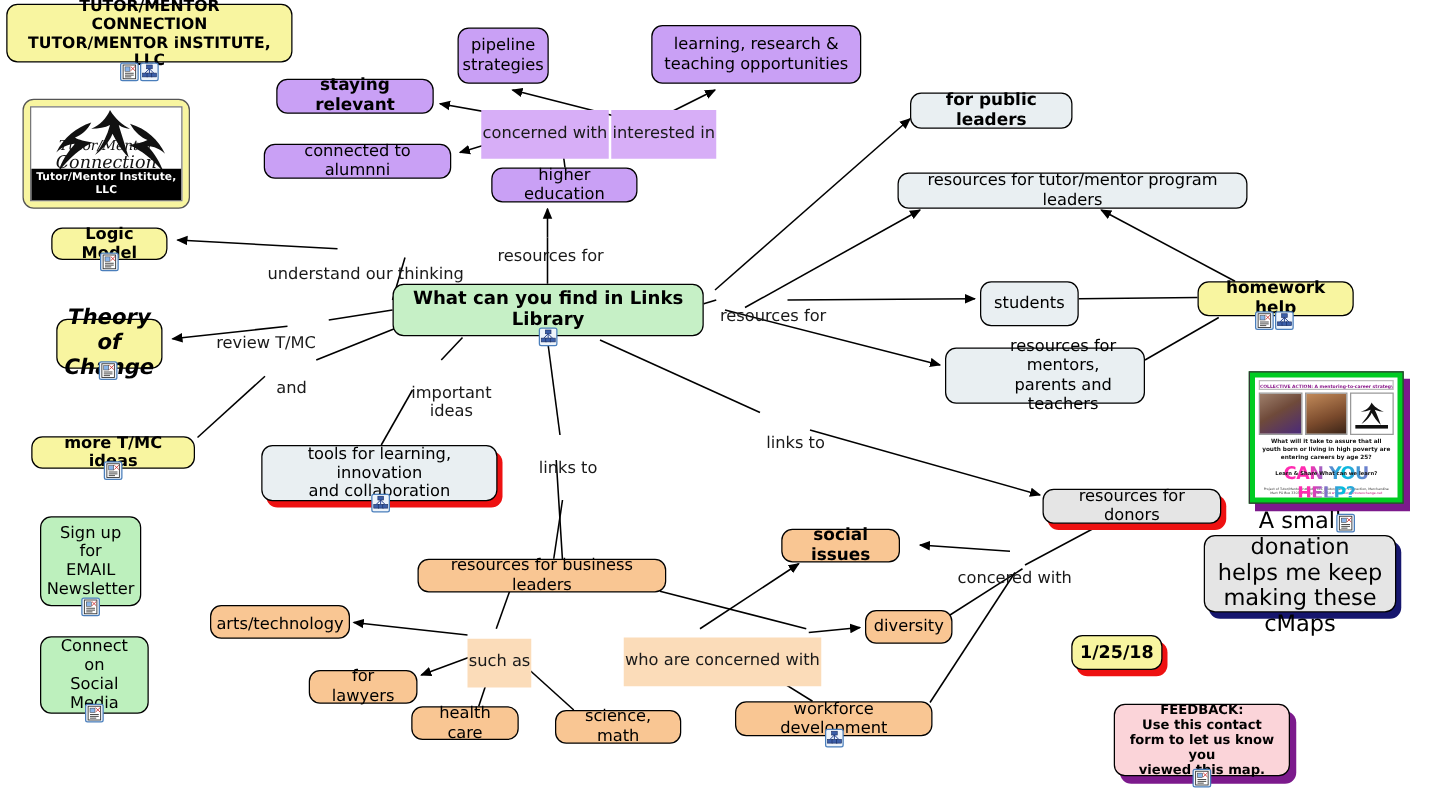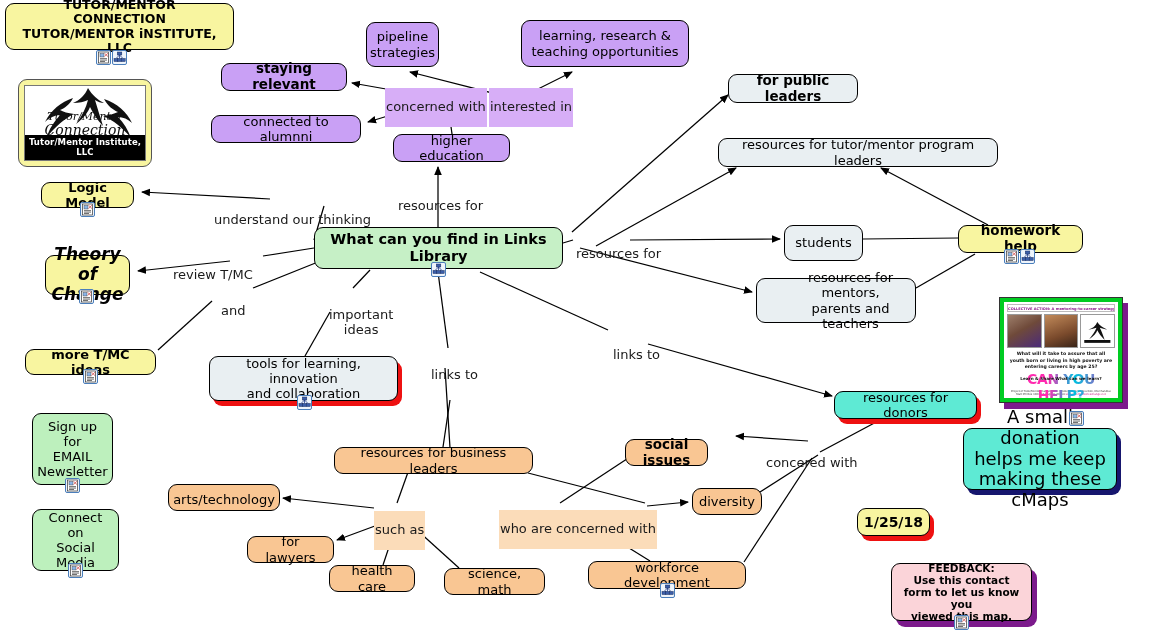--- a/index.html
+++ b/index.html
@@ -37,21 +37,21 @@
     padding: 3px 9px;
   }
   
   .n-green   { background: #c6f0c6; }
   .n-purple  { background: #c9a0f5; }
   .n-yellow  { background: #f8f5a0; }
   .n-orange  { background: #f9c693; }
   .n-grey    { background: #e9eff2; }
   .n-lgreen  { background: #bdf0bd; }
   .n-pink    { background: #fbd4d9; }
-  .n-white   { background: #5eead4; }
+  .n-white   { background: #e5e5e5; }
 
   .bold { font-weight: bold; }
 
   
   .sh-red    { box-shadow: 4px 5px 0 0 #ee1111; }
   .sh-dark   { box-shadow: 4px 5px 0 0 #16166e; }
   .sh-purple { box-shadow: 5px 6px 0 0 #7c1a8c; }
 
   
   .elabel {
@@ -502,21 +502,21 @@
             <rect x="8.2" y="7.5" width="4" height="3" fill="#3b5ea8" stroke="#1b2f63" stroke-width=".5"></rect>
           </svg>
         </span>
       </div>
       <div class="node n-white sh-red" style="left: 834px; top: 391px; width: 143px; height: 28px; font-size: 13px;"><span>resources for donors</span></div>
       <div class="node n-orange " style="left: 334px; top: 447px; width: 199px; height: 27px; font-size: 13px;"><span>resources for business leaders</span></div>
       <div class="node n-orange " style="left: 168px; top: 484px; width: 112px; height: 27px; font-size: 13px; align-items: flex-end;"><span>arts/technology</span></div>
       <div class="node n-orange " style="left: 247px; top: 536px; width: 87px; height: 27px; font-size: 13px;"><span>for lawyers</span></div>
       <div class="node n-orange " style="left: 329px; top: 565px; width: 86px; height: 27px; font-size: 13px;"><span>health care</span></div>
       <div class="node n-orange " style="left: 444px; top: 568px; width: 101px; height: 27px; font-size: 13px;"><span>science, math</span></div>
-      <div class="node n-orange  bold" style="left: 625px; top: 423px; width: 83px; height: 27px; font-size: 13.5px; margin-top: 16px;"><span>social issues</span></div>
+      <div class="node n-orange  bold" style="left: 625px; top: 423px; width: 95px; height: 27px; font-size: 13.5px;"><span>social issues</span></div>
       <div class="node n-orange " style="left: 692px; top: 488px; width: 70px; height: 27px; font-size: 13px;"><span>diversity</span></div>
       <div class="node n-orange " style="left: 588px; top: 561px; width: 158px; height: 28px; font-size: 13px;"><span>workforce development</span></div>
       <div class="icons" style="left: 660px; top: 583px;">
         <span class="ricon">
           <svg width="13" height="13" viewBox="0 0 13 13">
             <g stroke="#24408e" stroke-width=".8" fill="none">
               <line x1="6.5" y1="4" x2="3" y2="7.5"></line>
               <line x1="6.5" y1="4" x2="10" y2="7.5"></line>
               <line x1="6.5" y1="4" x2="6.5" y2="7.5"></line>
             </g>

